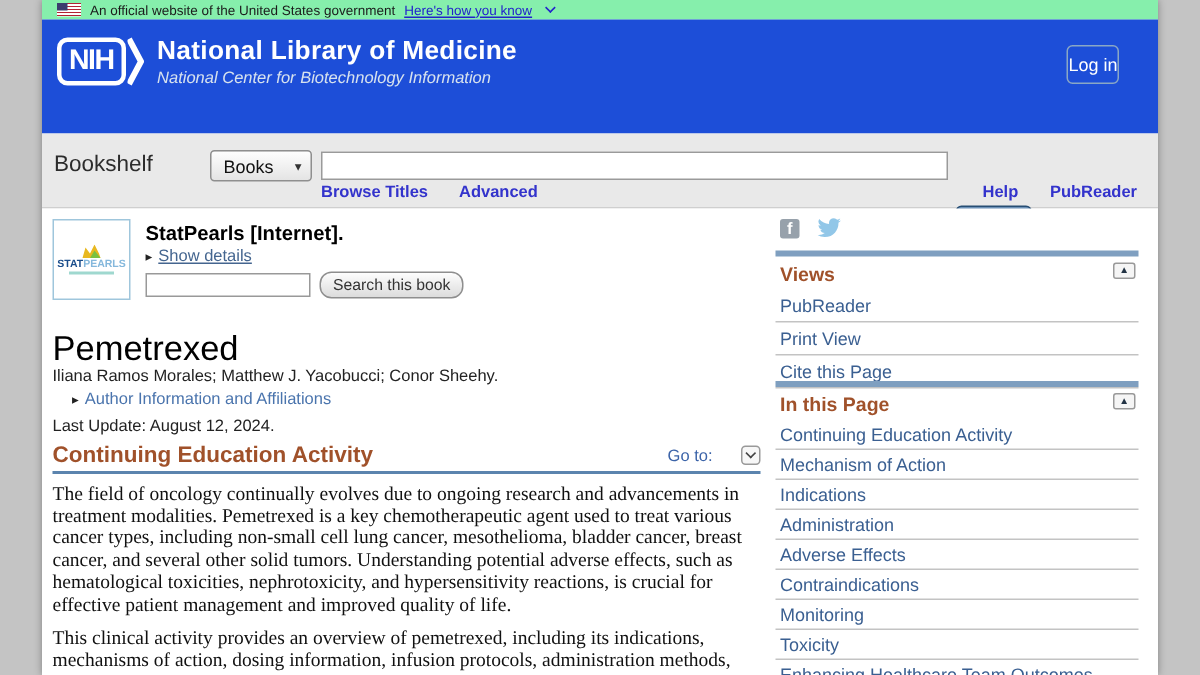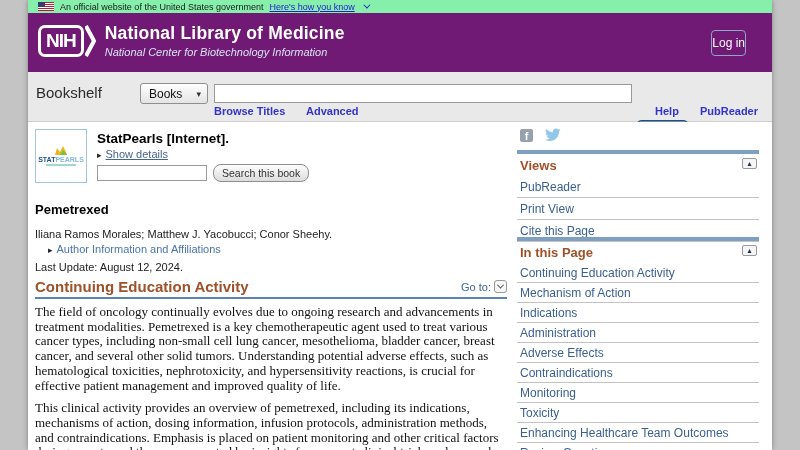--- a/index.html
+++ b/index.html
@@ -12,21 +12,21 @@
   .usa-banner { height:13px; background:#86efac; display:flex; align-items:center; gap:6px;
                 padding-left:10px; font-size:9px; color:#1b1b1b; }
   .flag { position:relative; width:16px; height:9px;
           background:repeating-linear-gradient(180deg,#b22234 0 1px,#fff 1px 2px); flex:0 0 auto; }
   .flag .canton { position:absolute; left:0; top:0; width:7px; height:5px; background:#3c3b6e; }
   .banner-link { color:#2222cc; text-decoration:underline; cursor:pointer; }
   .chev { display:inline-block; width:5px; height:5px; border-right:1px solid #2222cc;
           border-bottom:1px solid #2222cc; transform:rotate(45deg) translateY(-2px); margin-left:2px; }
 
   
-  .nlm-header { position:relative; height:59px; background:#701a75; color:#fff; }
+  .nlm-header { position:relative; height:76px; background:#1d4ed8; color:#fff; }
   .logo-wrap { position:absolute; left:10px; top:10px; display:flex; align-items:center; }
   .nih-box { border:3px solid #fff; border-radius:7px; padding:3px 5px 4px;
              font-size:19px; font-weight:bold; letter-spacing:-1px; line-height:1; }
   .nih-chev { margin-left:1px; }
   .nlm-titles { margin-left:9px; }
   .nlm-title { font-size:17.5px; font-weight:bold; letter-spacing:.2px; }
   .nlm-sub { font-size:11px; font-style:italic; color:#d7e2ee; margin-top:2px; }
   .login-btn { position:absolute; right:26px; top:17px; padding:5px 0; font-size:12px;
                color:#fff; background:transparent; border:1px solid #8aa7c5; border-radius:4px; cursor:pointer; }
 
@@ -61,30 +61,30 @@
   .book-title { position:absolute; left:69px; top:9px; font-size:13.5px; font-weight:bold; color:#000; }
   .show-details { position:absolute; left:69px; top:26px; font-size:11px; }
   .tri { color:#222; font-size:9px; margin-right:4px; }
   a.mlink { color:#44658f; text-decoration:underline; cursor:pointer; }
   .book-search { position:absolute; left:69px; top:43px; width:110px; height:16px;
                  border:1px solid #999; font-size:11px; padding:0 3px; }
   .book-search-btn { position:absolute; left:185px; top:42px; height:18px; padding:0 8px;
                      font-size:10.5px; color:#333; cursor:pointer;
                      background:linear-gradient(#fdfdfd,#dcdcdc); border:1px solid #8e8e8e; border-radius:8px; }
 
-  .article-title { position:absolute; left:7px; top:80px; font-size:13px; font-weight:bold; color:#000; }
+  .article-title { position:absolute; left:7px; top:80px; font-size:23px; font-weight:normal; color:#000; }
   .authors { position:absolute; left:7px; top:106px; font-size:11px; color:#222; }
   .author-info { position:absolute; left:20px; top:121px; font-size:11px; }
   .author-info a { text-decoration:none; color:#4a74ad; }
   .last-update { position:absolute; left:7px; top:139px; font-size:11px; color:#222; }
 
   .sect-row { position:absolute; left:7px; top:156px; width:472px; height:21px;
               border-bottom:2px solid #5b84ae; }
   .sect-title { font-size:15px; font-weight:bold; color:#a0512a; }
-  .goto { position:absolute; right:0; top:2px; font-size:11px; color:#3b63a8; display:flex; align-items:center; gap:3px; }
+  .goto { position:absolute; right:0; top:2px; font-size:11px; color:#3b63a8; display:flex; align-items:center; gap:19px; }
   .goto-box { width:13px; height:13px; border:1px solid #999; border-radius:3px; background:#f7f7f7;
               display:flex; align-items:center; justify-content:center; cursor:pointer; }
   .goto-box .cv { width:5px; height:5px; border-right:1.5px solid #444; border-bottom:1.5px solid #444;
                   transform:rotate(45deg) translate(-1px,-1px); }
 
   .article-text { position:absolute; left:7px; top:183px; width:473px;
                   font-family:"Liberation Serif", serif; font-size:13px; line-height:14.7px; color:#111; }
   .article-text p + p { margin-top:8px; }
 
   

